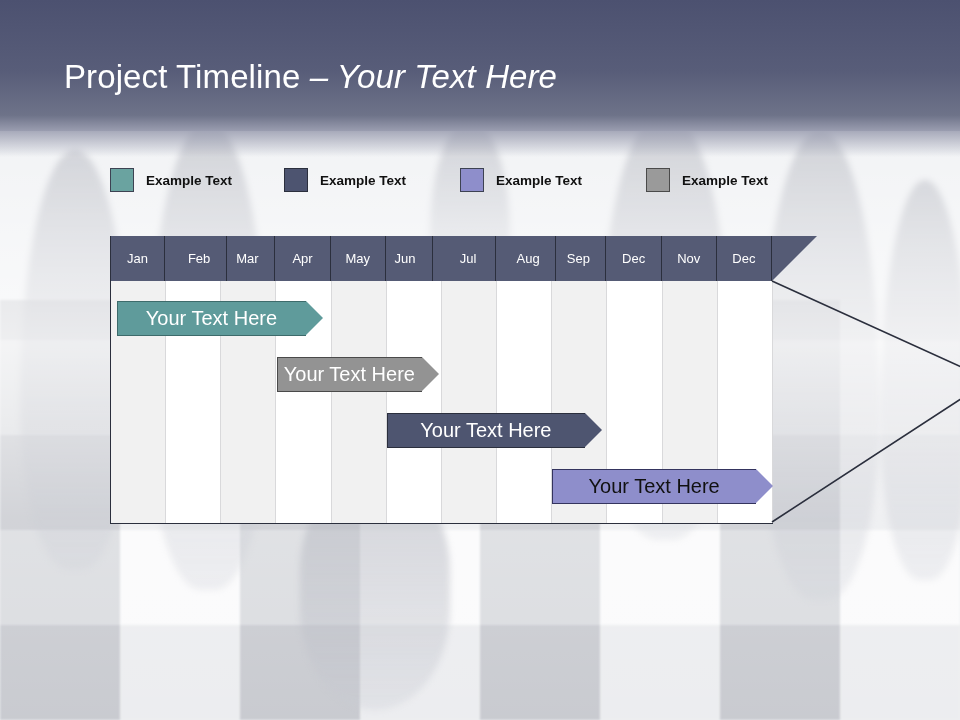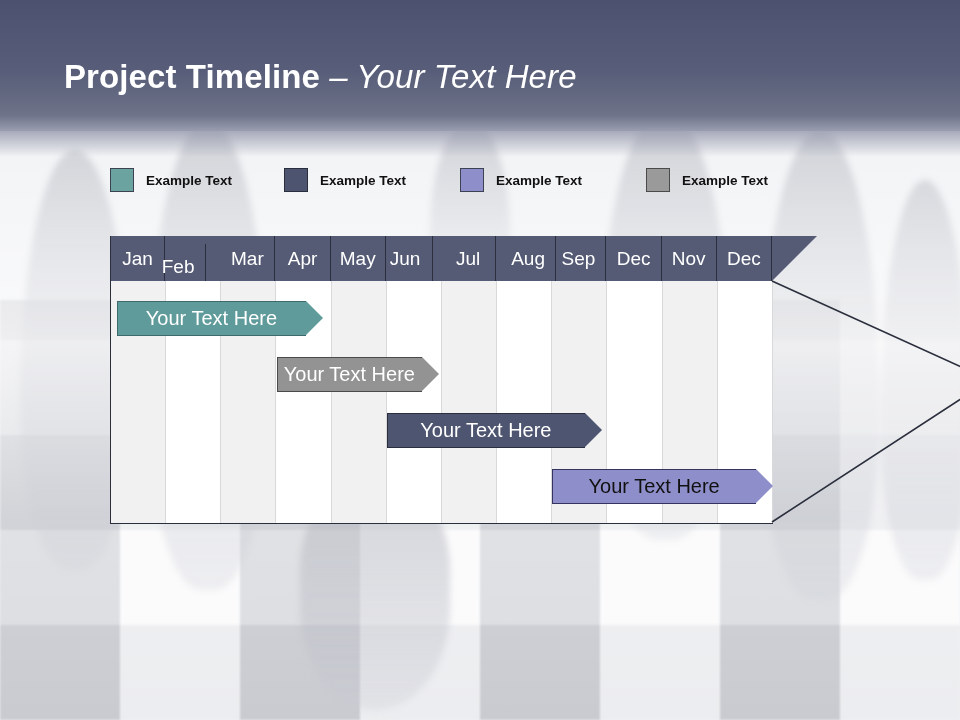--- a/index.html
+++ b/index.html
@@ -33,34 +33,34 @@
   .pc6{left:880px; top:180px;  width:90px; height:400px;}
   .pc7{left:430px; top:120px;  width:80px; height:190px;}
 
   
   #titlebar{position:absolute;left:0;top:0;width:960px;height:131px;
     background:linear-gradient(180deg,#4c5170 0%,#585d79 55%,#6e7389 88%,#9a9db0 100%);}
   #titlebar:after{content:"";position:absolute;left:0;right:0;bottom:-26px;height:26px;
     background:linear-gradient(180deg,rgba(154,157,176,.85),rgba(222,223,230,0));}
   #title{position:absolute;left:64px;top:58px;font-size:33px;color:#fff;
     letter-spacing:.1px;white-space:nowrap;}
-  #title .strong{font-weight:bold;}
+  #title .strong{font-weight:normal;}
   #title .light{font-weight:normal;font-style:italic;}
 
   
   #legend{position:absolute;left:110px;top:168px;width:720px;height:26px;}
   .lg{position:absolute;top:0;display:flex;align-items:center;gap:12px;}
   .lg .sw{width:24px;height:24px;border:1px solid #3d4252;box-sizing:border-box;}
   .lg .lbl{font-size:13.5px;font-weight:bold;color:#111;white-space:nowrap;}
 
   
   #gantt{position:absolute;left:110px;top:236px;width:662px;height:287px;}
   .hdr{position:absolute;left:0;top:0;width:662px;height:45px;background:#555b75;}
   .hdr .cell{position:absolute;top:0;height:45px;box-sizing:border-box;
-    border-right:1.5px solid #2b2f3d;color:#fff;font-size:19px;
+    border-right:1.5px solid #2b2f3d;color:#fff;font-size:13px;
     display:flex;align-items:center;justify-content:center;}
   .hdr .cell:first-child{border-left:1.5px solid #2b2f3d;}
   .hdrtip{position:absolute;left:662px;top:0;width:0;height:0;
     border-top:45px solid #555b75;border-right:45px solid transparent;}
   .body{position:absolute;left:0;top:45px;width:662px;height:242px;
     border-left:1.5px solid #2b2f3d;border-bottom:1.5px solid #2b2f3d;
     background:#fff;overflow:hidden;}
   .col{position:absolute;top:0;height:242px;box-sizing:border-box;
     border-right:1px solid #d9d9db;}
   .col.alt{background:#f1f1f1;}
@@ -110,21 +110,21 @@
     </div>
     <div class="lg" style="left: 536px;">
       <span class="sw" style="background: rgb(154, 154, 154); border-color: rgb(74, 74, 74);"></span>
       <span class="lbl">Example Text</span>
     </div>
   </div>
 
 <div id="gantt">
   <div class="hdr">
       <div class="cell" style="left: 0px; width: 55.1667px;">Jan</div>
-      <div class="cell" style="left: 41px; width: 55.1667px; margin-top: 8px;">Feb</div>
+      <div class="cell" style="left: 62px; width: 55.1667px;">Feb</div>
       <div class="cell" style="left: 110.333px; width: 55.1667px;">Mar</div>
       <div class="cell" style="left: 165.5px; width: 55.1667px;">Apr</div>
       <div class="cell" style="left: 220.667px; width: 55.1667px;">May</div>
       <div class="cell" style="left: 268px; width: 55.1667px;">Jun</div>
       <div class="cell" style="left: 331px; width: 55.1667px;">Jul</div>
       <div class="cell" style="left: 391px; width: 55.1667px;">Aug</div>
       <div class="cell" style="left: 441.333px; width: 55.1667px;">Sep</div>
       <div class="cell" style="left: 496.5px; width: 55.1667px;">Dec</div>
       <div class="cell" style="left: 551.667px; width: 55.1667px;">Nov</div>
       <div class="cell" style="left: 606.833px; width: 55.1667px;">Dec</div>

